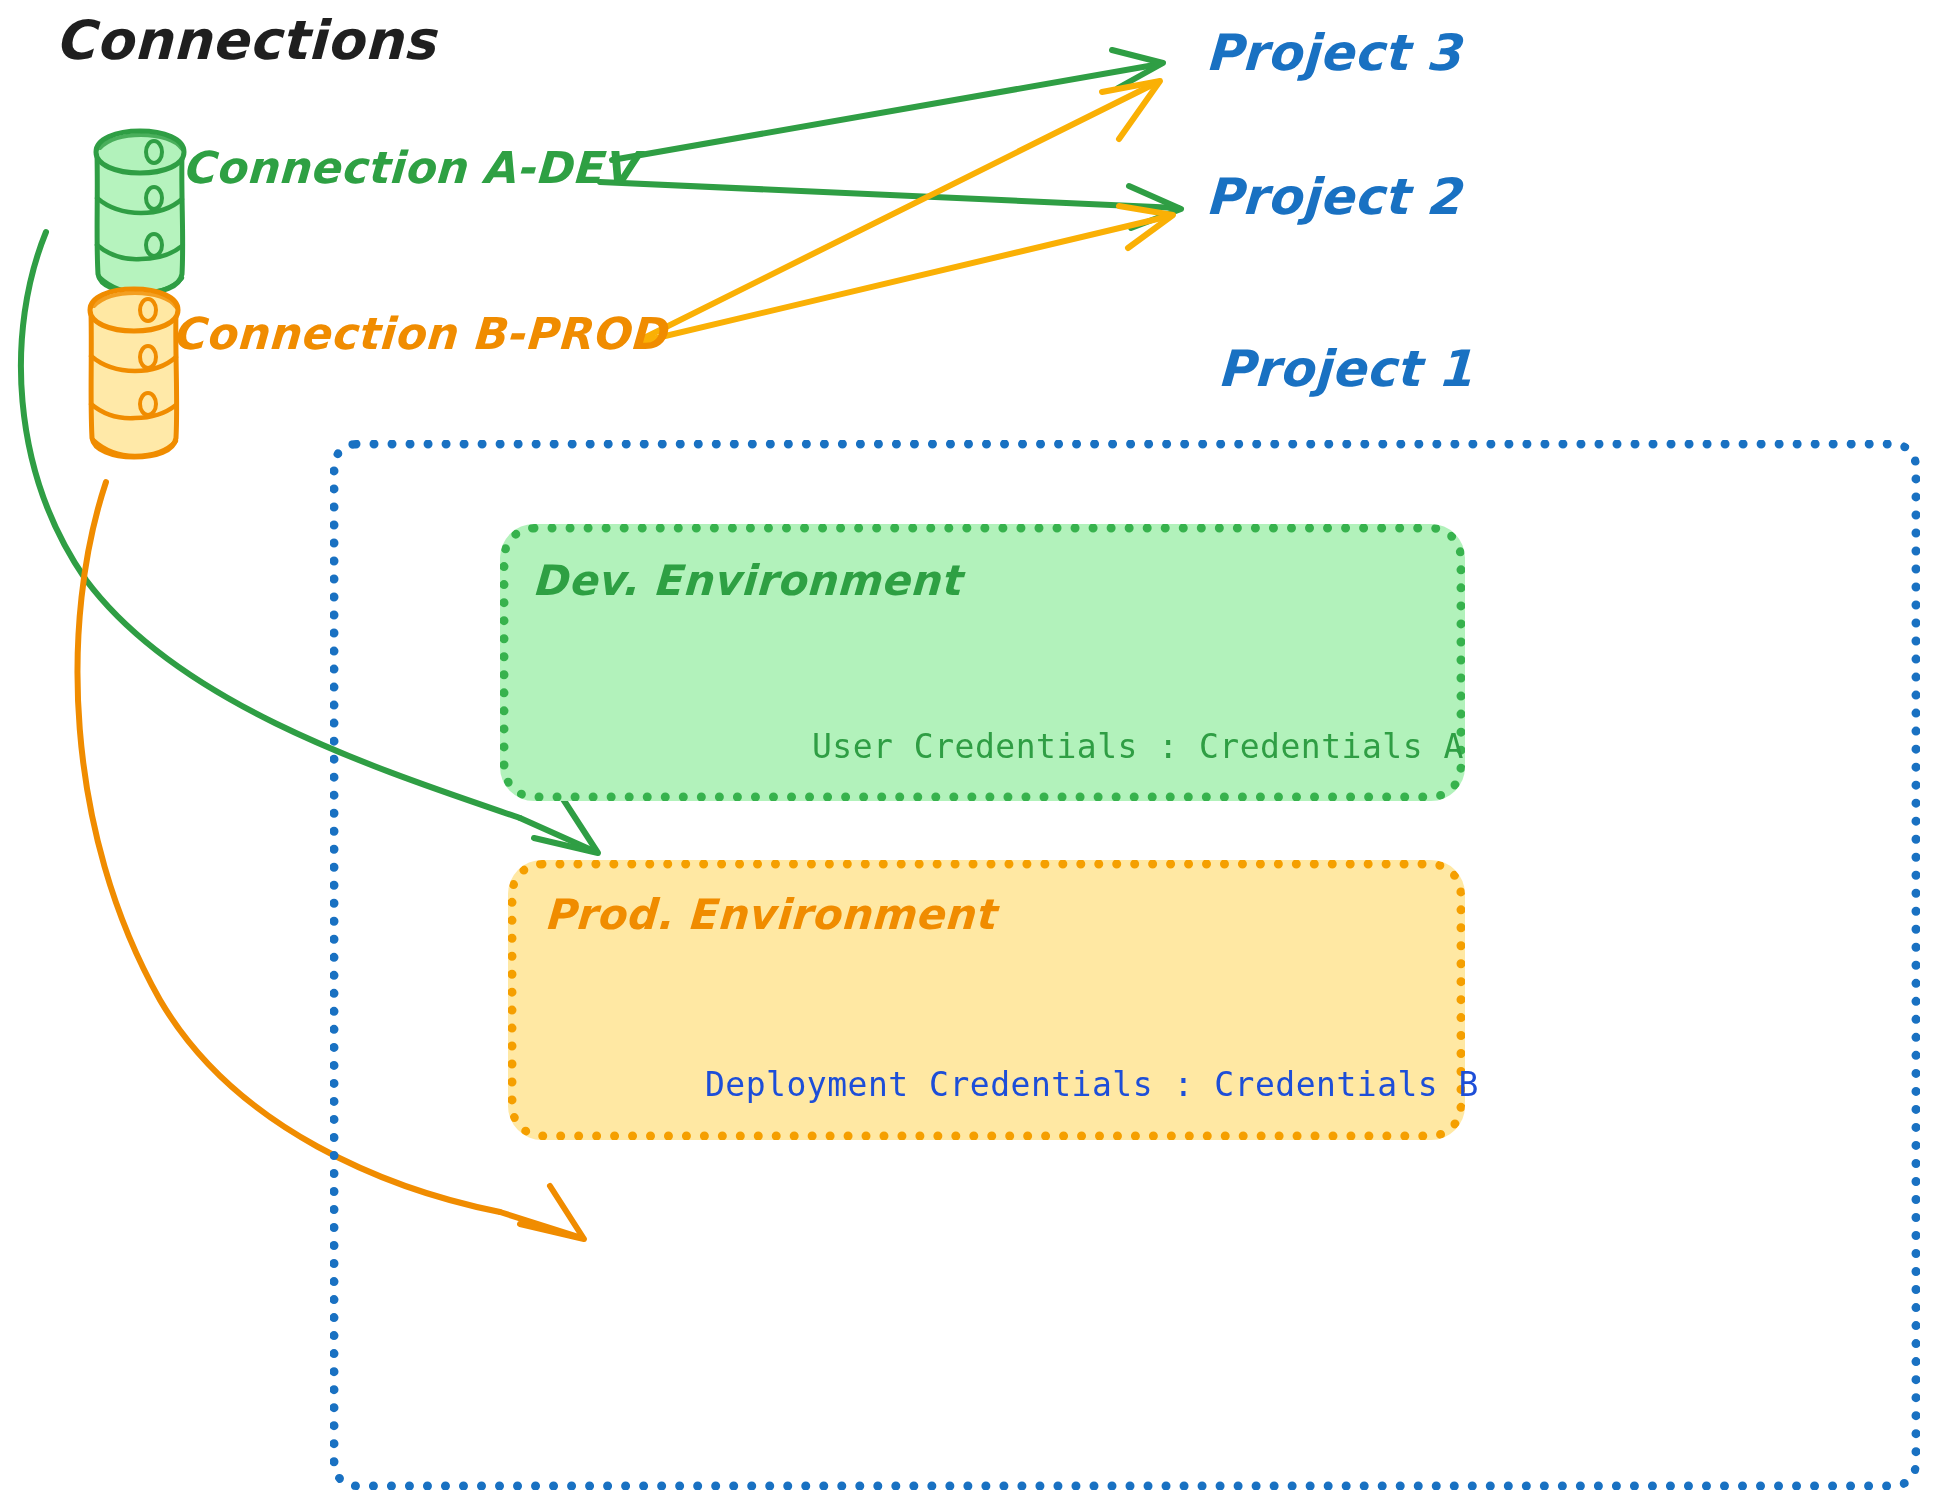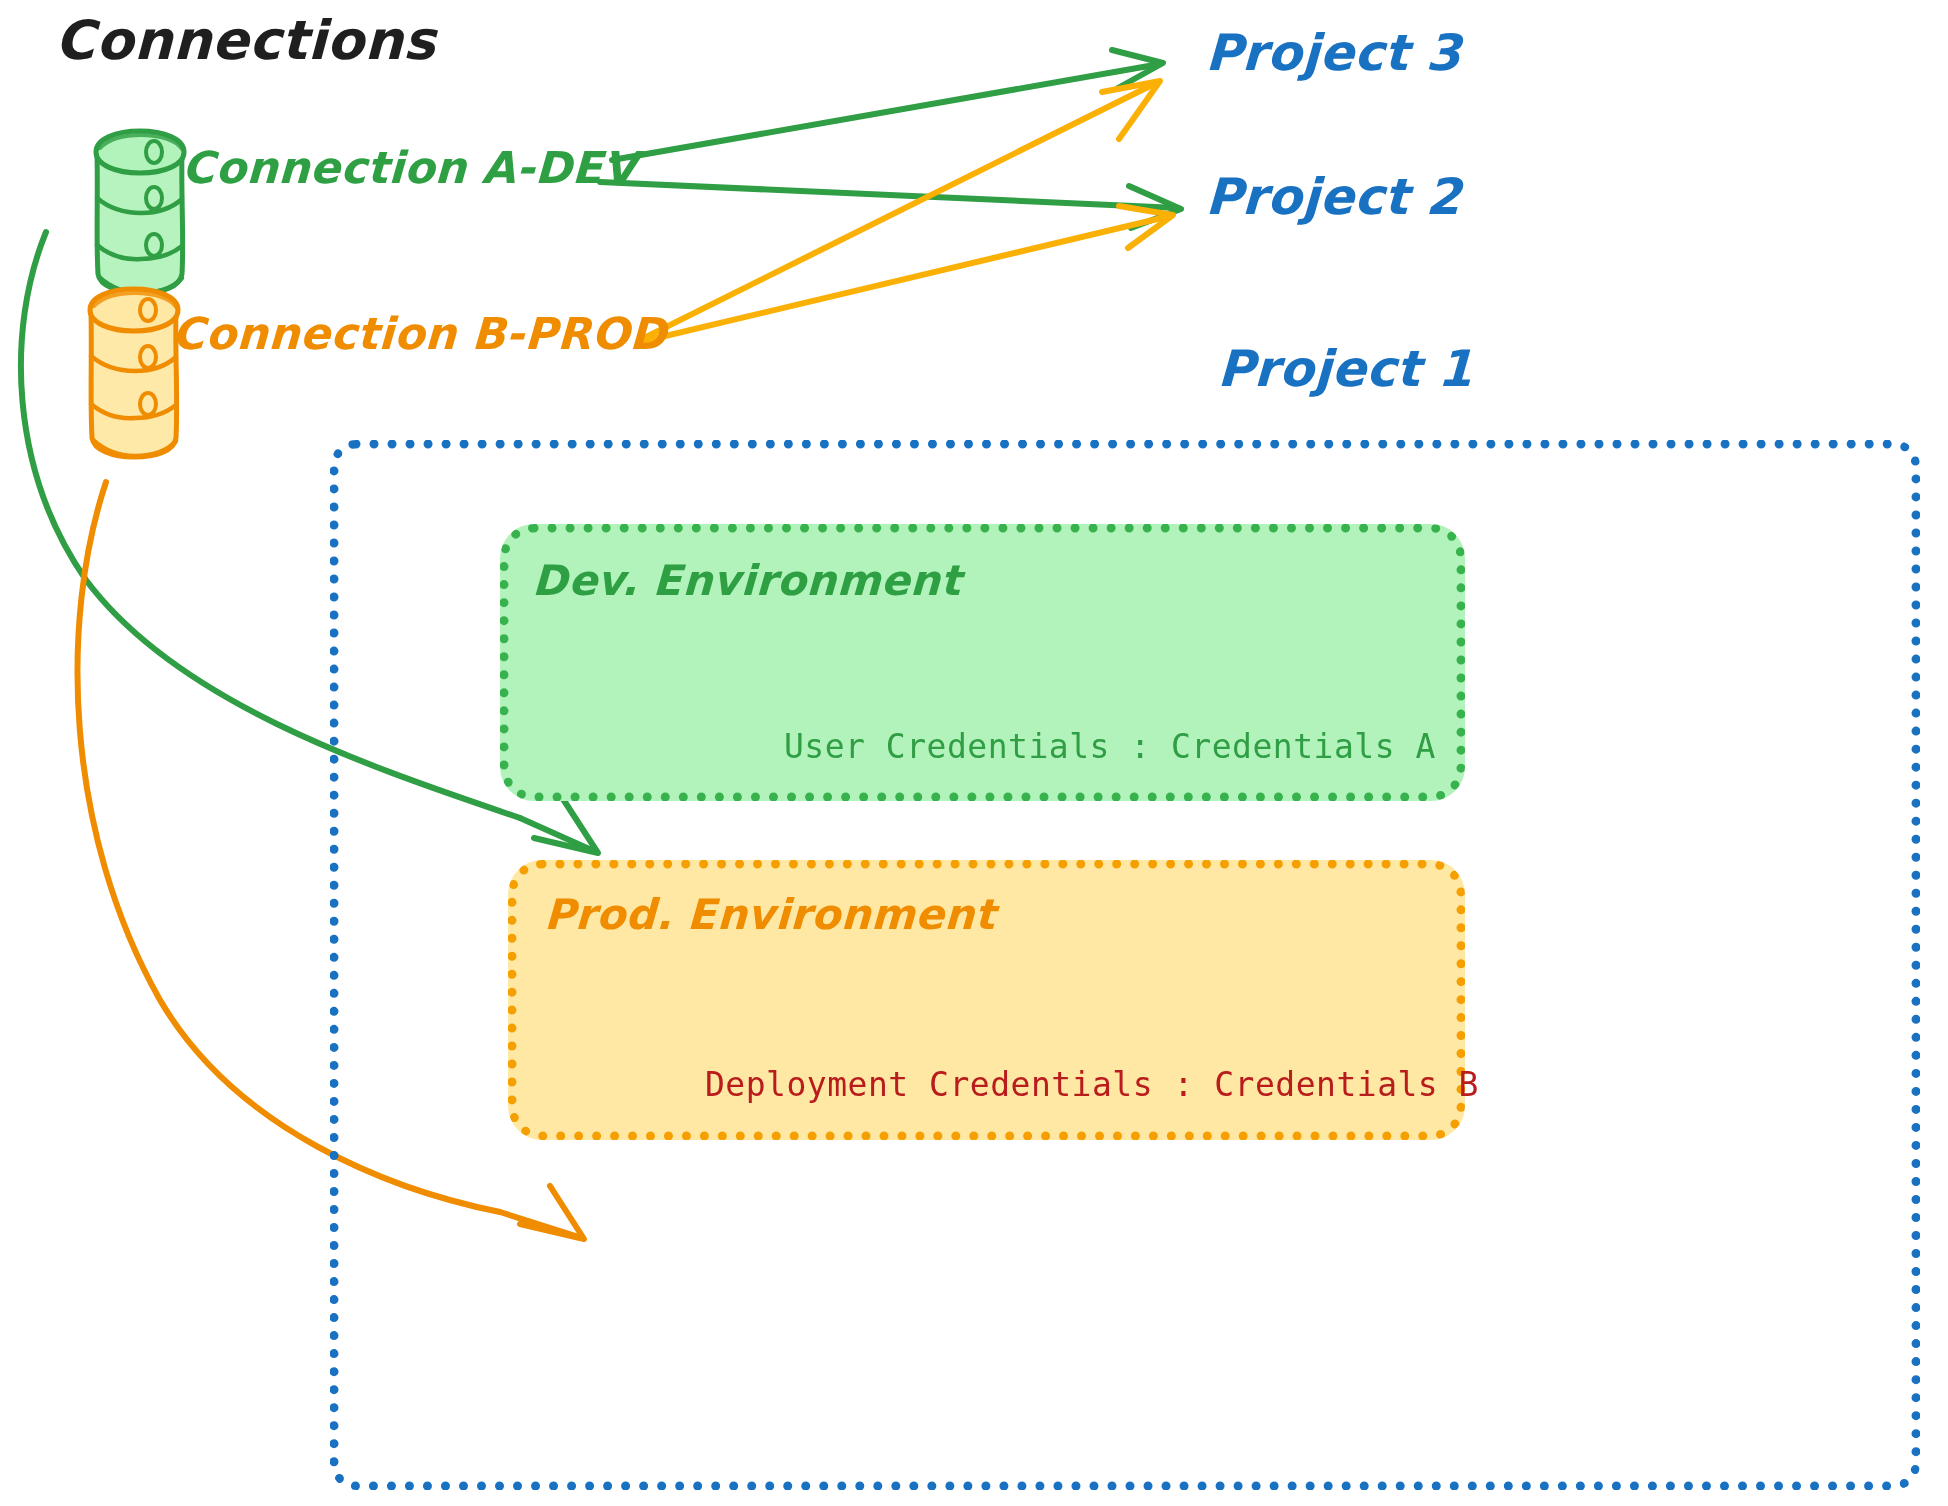--- a/index.html
+++ b/index.html
@@ -93,28 +93,28 @@
     left: 548px;
     top: 894px;
     color: #f08c00;
   }
 
   .cred-text {
     font-size: 33px;
     font-weight: 500;
   }
   #cred-dev {
-    left: 784px;
+    left: 812px;
     top: 730px;
     color: #2f9e44;
   }
   #cred-prod {
     left: 705px;
     top: 1068px;
-    color: #b91c1c;
+    color: #1d4ed8;
   }
 
   
   .env-box {
     position: absolute;
     border-radius: 34px;
     box-sizing: border-box;
   }
   #box-dev-env {
     left: 500px;

